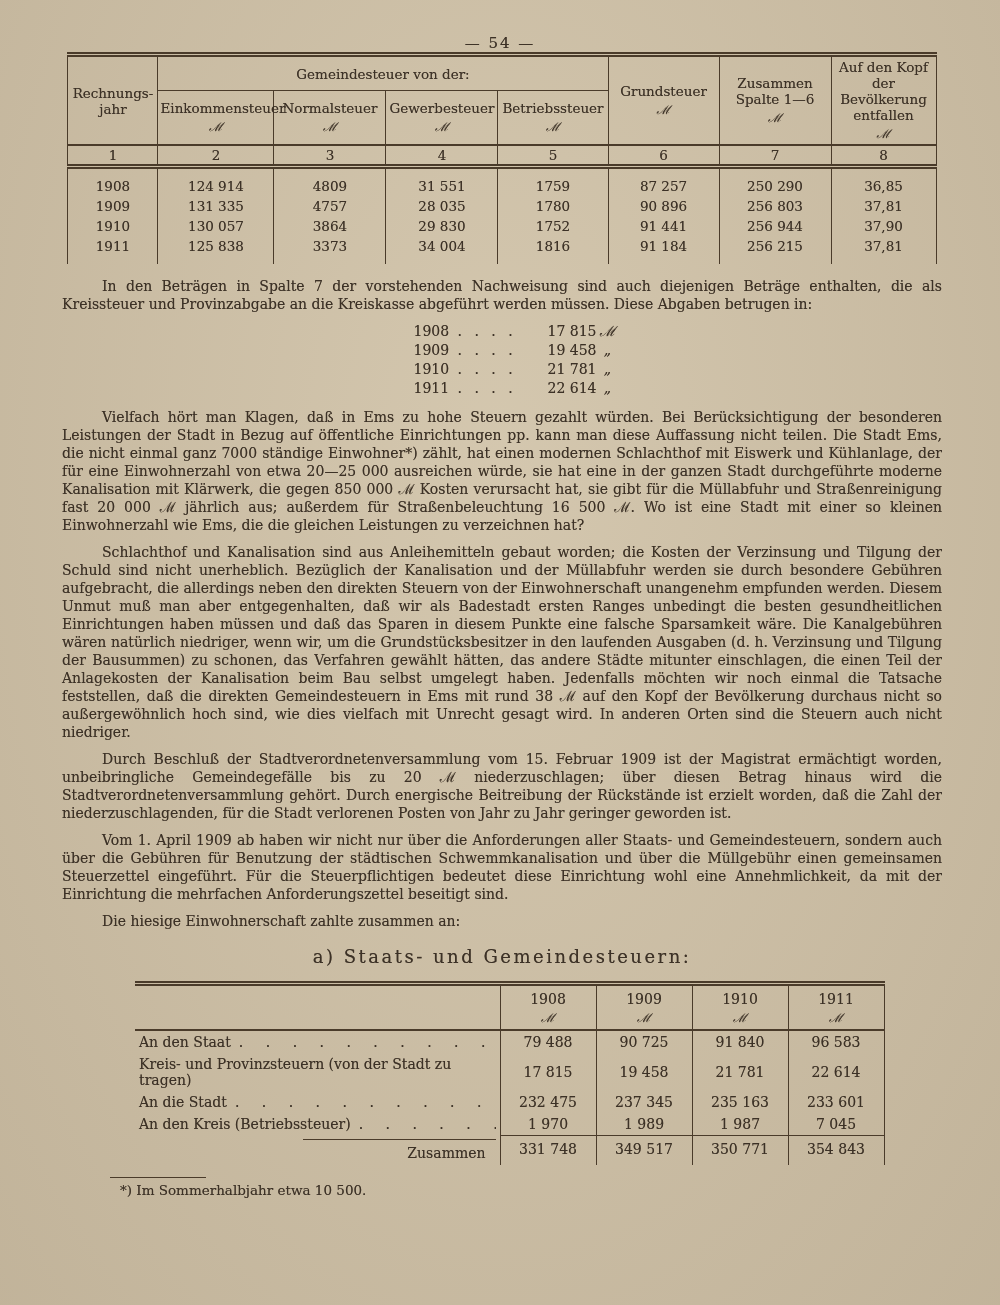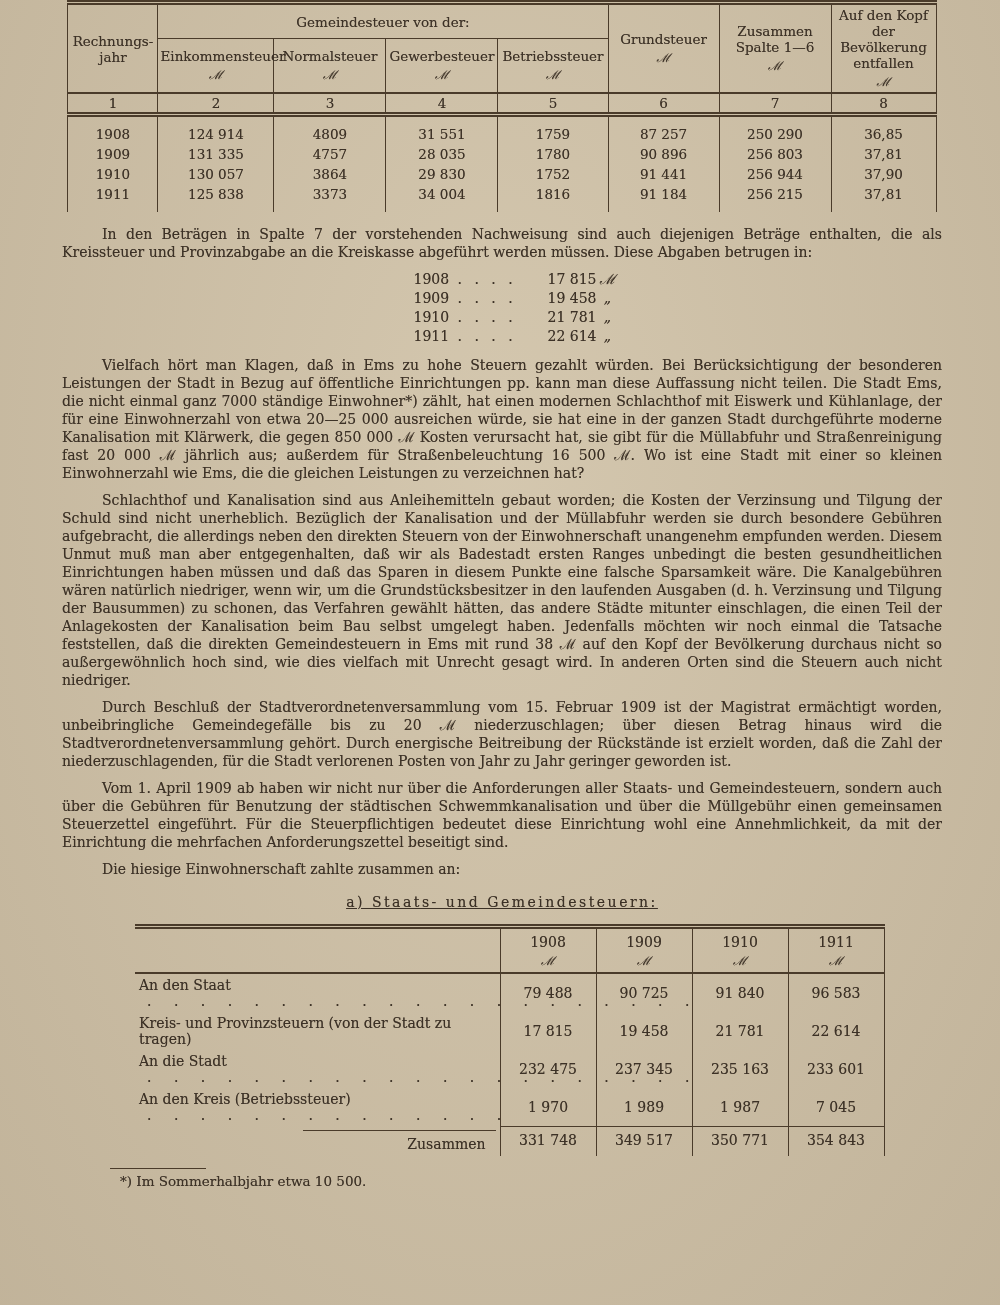--- a/index.html
+++ b/index.html
@@ -31,42 +31,43 @@
   .t1 .data.last td { padding-bottom:10px; }
 
   .mid { margin:4px 0 10px 0; }
   .amounts { width:205px; margin:0 auto; transform:translateX(14px); font-size:14px; }
   .amounts .row { display:flex; line-height:19px; }
   .amounts .yr { width:44px; }
   .amounts .dt { width:58px; letter-spacing:4px; overflow:hidden; white-space:nowrap; }
   .amounts .am { flex:1; text-align:right; }
   .amounts .un { width:22px; text-align:center; font-style:italic; }
 
-  .secA { text-align:center; font-size:14px; letter-spacing:2.5px; margin:16px 0 14px 0;text-decoration:underline; }
+  .secA { text-align:center; font-size:18px; letter-spacing:2.5px; margin:16px 0 14px 0; }
 
   
   .t2 { width:749px; margin-left:73px; border-top:5px double #4a3b2a; font-size:14px; table-layout:fixed; }
   .t2 td { vertical-align:middle; padding:2px 4px; }
   .t2 .h td { border-bottom:2px solid #4a3b2a; text-align:center; padding:5px 2px 3px 2px; }
   .t2 td.v { border-left:1px solid #4a3b2a; text-align:center; }
   .t2 td.vl { border-right:1px solid #4a3b2a; }
-  .t2 .lbl-flex { display:flex; align-items:flex-start;flex-direction:column; }
+  .t2 .lbl-flex { display:flex; align-items:flex-end; }
   .t2 .lbl-flex .dt { flex:1; letter-spacing:9px; overflow:hidden; white-space:nowrap; padding-left:8px; }
   .t2 .r td { padding-top:3px; padding-bottom:3px; }
   .t2 .sum td.v { border-top:1.5px solid #4a3b2a; padding-top:5px; padding-bottom:8px; }
   .t2 .sum-inner { border-top:1.5px solid #4a3b2a; margin-left:46%; text-align:right; padding:5px 10px 0 0; }
 
   .fnblock { margin-top:12px; margin-left:58px; font-size:13.5px; }
   .fnrule { width:96px; border-top:1px solid #4a3b2a; margin-bottom:4px; margin-left:-10px; }
 </style>
 </head>
 <body>
 
 <div class="page">
 
+  <div class="pageno">—  54  —</div>
 
   <div class="content">
 
 
     <table class="t1">
       <colgroup>
         <col style="width:90px">
           <col style="width:116px">
           <col style="width:112px">
           <col style="width:112px">

